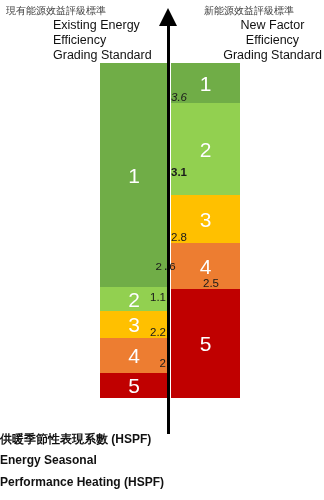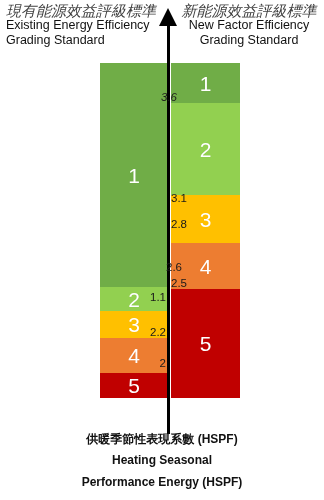--- a/index.html
+++ b/index.html
@@ -23,31 +23,31 @@
     height: 62px;
   }
   .hdr-col {
     position: absolute;
     top: 4px;
   }
   .hdr-col.left  { left: 6px;  width: 166px; text-align: left; }
   .hdr-col.right { left: 176px; width: 146px; text-align: center; }
 
   .hdr-cn {
-    font-size: 15px;
+    font-size: 10px;
     line-height: 14px;
     color: #3f3f3f;
     white-space: nowrap;
-    font-style: italic;
   }
   .hdr-en {
     font-size: 12.5px;
     line-height: 15px;
     color: #111111;
     font-weight: 400;
+    margin-left: 47px;
   }
 
   
   #chart {
     position: absolute;
     left: 0; top: 0;
     width: 324px;
     height: 500px;
   }
 
@@ -119,21 +119,20 @@
   }
   .tick.left  { text-align: right; }
   .tick.right { text-align: left; }
 
   
   #caption {
     position: absolute;
     left: 0;
     top: 430px;
     width: 324px;
-    text-align: center;
   }
   #caption .cap-cn {
     font-size: 12px;
     line-height: 19px;
     color: #111111;
     font-weight: 700;
   }
   #caption .cap-en1,
   #caption .cap-en2 {
     font-size: 12px;
@@ -192,30 +191,30 @@
       </div>
       <div class="seg" style="top: 226px; height: 109px; background: rgb(192, 0, 0);">
         <span class="seg-label">5</span>
       </div>
     </div>
 
   <div id="axis-arrow"></div>
   <div id="axis-line"></div>
 
   <div id="ticks-left">
-      <div class="tick left" style="top: 261px; left: 146px; width: 36px;">2.6</div>
+      <div class="tick left" style="top: 261px; left: 140px; width: 36px; font-family: Liberation Mono, monospace;">2.6</div>
       <div class="tick left" style="top: 291px; left: 130px; width: 36px;">1.1</div>
       <div class="tick left" style="top: 326px; left: 130px; width: 36px;">2.2</div>
       <div class="tick left" style="top: 357px; left: 130px; width: 36px;">2</div>
     </div>
   <div id="ticks-right">
-      <div class="tick right" style="top: 91px; left: 161px; width: 40px; font-style: italic;">3.6</div>
-      <div class="tick right" style="top: 192px; left: 171px; width: 40px;">3.1</div>
-      <div class="tick right" style="top: 218px; left: 171px; width: 40px;">2.8</div>
-      <div class="tick right" style="top: 277px; left: 171px; width: 40px;">2.5</div>
+      <div class="tick right" style="top: 91px; left: 171px; width: 40px; font-style: italic;">3.6</div>
+      <div class="tick right" style="top: 166px; left: 171px; width: 40px; font-weight: bold;">3.1</div>
+      <div class="tick right" style="top: 231px; left: 171px; width: 40px;">2.8</div>
+      <div class="tick right" style="top: 277px; left: 171px; width: 40px; padding-left: 32px;">2.5</div>
     </div>
 </div>
 
 <div id="caption">
   <div class="cap-cn">供暖季節性表現系數 (HSPF)</div>
-  <div class="cap-en1">Heating Seasonal</div>
-  <div class="cap-en2">Performance Energy (HSPF)</div>
+  <div class="cap-en1">Energy Seasonal</div>
+  <div class="cap-en2">Performance Heating (HSPF)</div>
 </div>
 
 </body></html>

